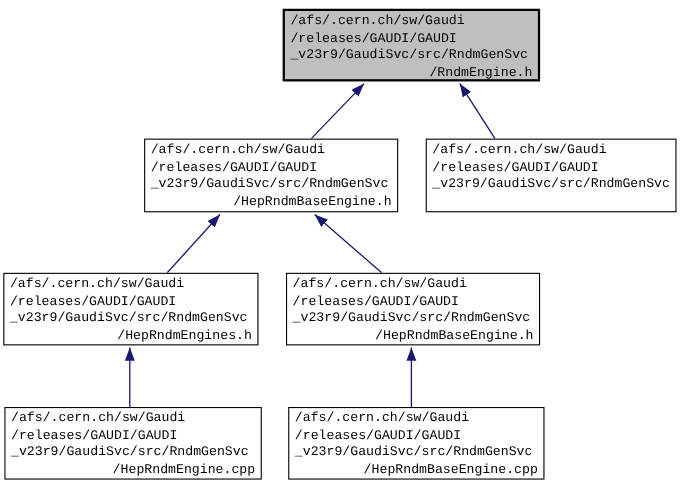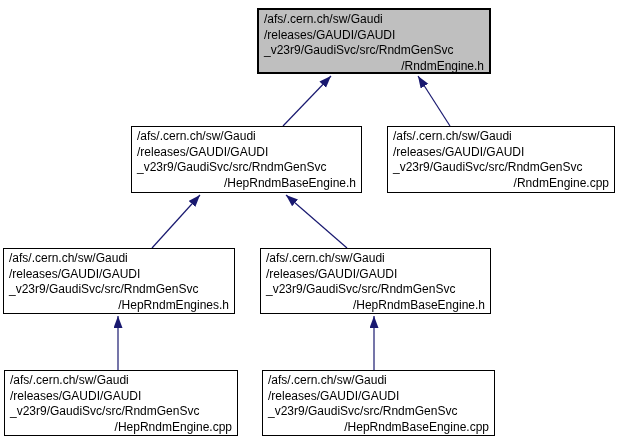--- a/index.html
+++ b/index.html
@@ -5,21 +5,21 @@
   html, body {
     margin: 0;
     padding: 0;
     background: #ffffff;
   }
   #canvas {
     position: relative;
     width: 621px;
     height: 443px;
     background: #ffffff;
-    font-family: Liberation Sans, sans-serif;
+    font-family: Liberation Mono, monospace;
     overflow: hidden;
   }
   #edges-layer {
     position: absolute;
     left: 0;
     top: 0;
     pointer-events: none;
   }
   .graph-node {
     position: absolute;
@@ -70,21 +70,20 @@
     <div class="graph-node" style="left: 131px; top: 126px; width: 231px; height: 67px;">
       <div class="node-line">/afs/.cern.ch/sw/Gaudi</div>
       <div class="node-line">/releases/GAUDI/GAUDI</div>
       <div class="node-line">_v23r9/GaudiSvc/src/RndmGenSvc</div>
       <div class="node-line">/HepRndmBaseEngine.h</div>
     </div>
     <div class="graph-node" style="left: 387px; top: 126px; width: 228px; height: 67px;">
       <div class="node-line">/afs/.cern.ch/sw/Gaudi</div>
       <div class="node-line">/releases/GAUDI/GAUDI</div>
       <div class="node-line">_v23r9/GaudiSvc/src/RndmGenSvc</div>
-      <div class="node-line">/RndmEngine.cpp</div>
     </div>
     <div class="graph-node" style="left: 3px; top: 248px; width: 232px; height: 66px;">
       <div class="node-line">/afs/.cern.ch/sw/Gaudi</div>
       <div class="node-line">/releases/GAUDI/GAUDI</div>
       <div class="node-line">_v23r9/GaudiSvc/src/RndmGenSvc</div>
       <div class="node-line">/HepRndmEngines.h</div>
     </div>
     <div class="graph-node" style="left: 260px; top: 248px; width: 231px; height: 66px;">
       <div class="node-line">/afs/.cern.ch/sw/Gaudi</div>
       <div class="node-line">/releases/GAUDI/GAUDI</div>

